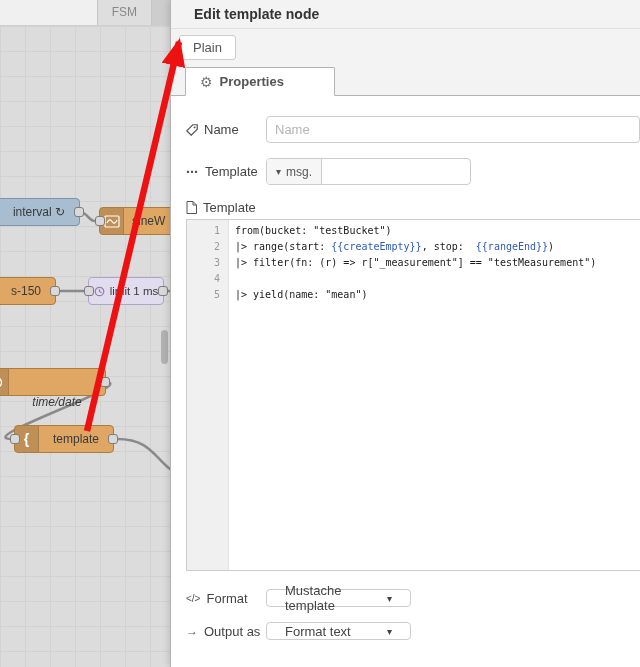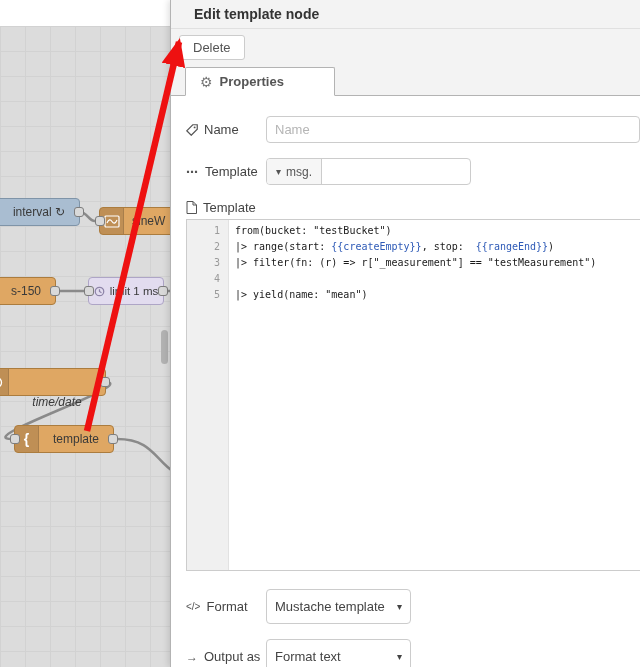--- a/index.html
+++ b/index.html
@@ -77,37 +77,44 @@
             background:#fff; overflow:hidden; font-family:"DejaVu Sans Mono","Liberation Mono",monospace;
             font-size:10px; }
   .ed-gutterbg { position:absolute; left:0; top:0; bottom:0; width:42px; background:#f0f0f0;
                  border-right:1px solid #e2e2e2; }
   .ed-lines { position:relative; padding-top:3px; }
   .ed-line { display:flex; height:16px; line-height:16px; }
   .ed-num { width:42px; flex:none; text-align:right; padding-right:9px; color:#9a9a9a; }
   .ed-code { padding-left:6px; white-space:pre; color:#1a1a1a; }
   .mustache { color:var(--mustache); }
   .row-after-editor { margin-top:18px; }
-  .select-box { width:145px; height:35px; border:1px solid #ccc; border-radius:4px; background:#fff;
-                display:flex; align-items:center; justify-content:space-between; padding:0 8px;
+  .select-box { width:145px; height:18px; border:1px solid #ccc; border-radius:4px; background:#fff;
+                display:flex; align-items:center; justify-content:space-between; padding:0 18px;
                 font-size:13px; color:#444; cursor:pointer; }
   .sel-caret { font-size:10px; color:#444; }
 
   
   .arrow-overlay { position:absolute; left:0; top:0; width:640px; height:667px;
                    z-index:40; pointer-events:none; }
   .arrow-line { stroke:var(--arrow); stroke-width:6.5px; fill:none; }
   .arrow-head { fill:var(--arrow); }
 </style>
 </head>
 <body>
 
 <div class="stage">
 
   <div class="canvas-area">
+    <div class="tabbar">
+      <div class="tab-spacer"></div>
+      <div class="flow-tab">
+        <span>FSM</span>
+      </div>
+      <div class="tab-stub"></div>
+    </div>
 
     <div class="grid"></div>
 
     <svg class="wires" viewBox="0 0 170 667">
       <path class="wire" d="M 79 212 C 88 212 88 221 95 221"></path>
       <path class="wire" d="M 55 291 C 68 291 74 291 85 291"></path>
       <path class="wire" d="M 162 291 C 168 291 170 291 174 291"></path>
       <path class="wire" d="M 160 221 C 168 221 170 222 174 223"></path>
       <path class="wire" d="M 104 382 C 145 382 -30 439 12 439"></path>
       <path class="wire" d="M 117 439 C 152 439 155 460 174 472"></path>
@@ -166,21 +173,21 @@
       <span class="port out"></span>
     </div>
 
     <div class="vthumb"></div>
   </div>
 
   <div class="tray">
     <div class="tray-header">Edit template node</div>
 
     <div class="tray-toolbar">
-      <button class="btn-delete">Delete</button>
+      <button class="btn-delete">Plain</button>
     </div>
 
     <div class="tab-row">
       <div class="tab-props">
         <span class="gear">⚙</span>
         <span>Properties</span>
       </div>
     </div>
 
     <div class="tray-body">

